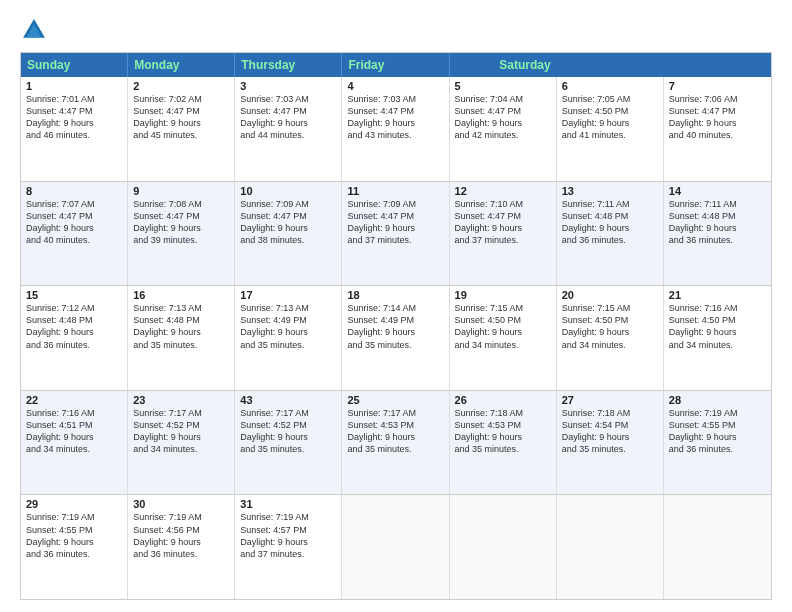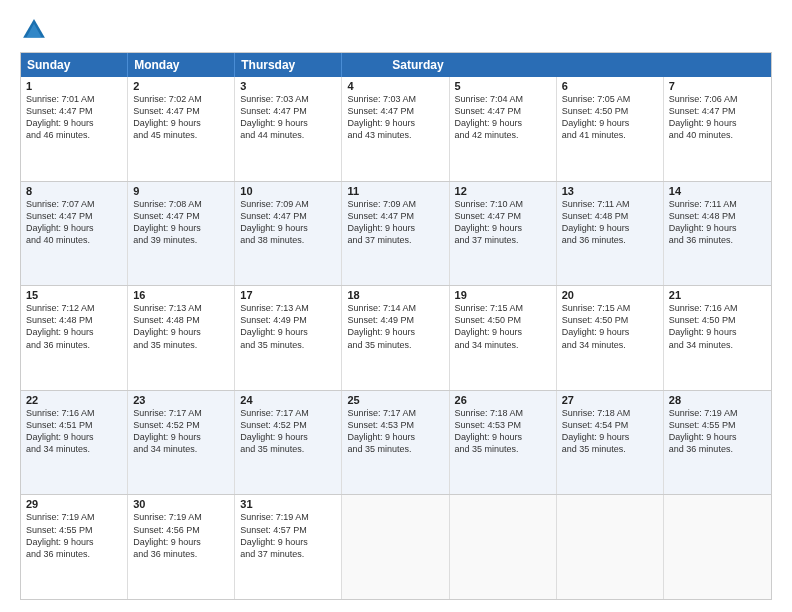--- a/index.html
+++ b/index.html
@@ -59,21 +59,21 @@
       display: flex;
       flex-direction: column;
       border: 1px solid #ccc;
     }
     .cal-header {
       display: grid;
       grid-template-columns: repeat(7, 1fr);
       background: #2a6db5;
     }
     .cal-header-cell {
-      color: #ffffff;
+      color: #86efac;
       font-weight: bold;
       font-size: 12px;
       padding: 5px 6px;
       text-align: left;
       border-right: 1px solid #4a8dd5;
     }
     .cal-header-cell:last-child { border-right: none; text-align: right; }
     .cal-body {
       flex: 1;
       display: flex;
@@ -135,20 +135,21 @@
       <div class="month-title"></div>
       <div class="subtitle"></div>
     </div>
   </div>
 
   <div class="calendar">
     <div class="cal-header">
     <div class="cal-header-cell">Sunday</div>
         <div class="cal-header-cell">Monday</div>
         <div class="cal-header-cell">Thursday</div>
+        <div class="cal-header-cell">Friday</div>
         <div class="cal-header-cell">Saturday</div>
       </div>
     <div class="cal-body">
     <div class="cal-row">
           <div class="cal-cell">
             <span class="day-num">1</span>
             <div class="cell-text" style="white-space: pre-line;">Sunrise: 7:01 AM
 Sunset: 4:47 PM
 Daylight: 9 hours
 and 46 minutes.</div>
@@ -307,21 +308,21 @@
 and 34 minutes.</div>
           </div>
           <div class="cal-cell">
             <span class="day-num">23</span>
             <div class="cell-text" style="white-space: pre-line;">Sunrise: 7:17 AM
 Sunset: 4:52 PM
 Daylight: 9 hours
 and 34 minutes.</div>
           </div>
           <div class="cal-cell">
-            <span class="day-num">24</span>
+            <span class="day-num">43</span>
             <div class="cell-text" style="white-space: pre-line;">Sunrise: 7:17 AM
 Sunset: 4:52 PM
 Daylight: 9 hours
 and 35 minutes.</div>
           </div>
           <div class="cal-cell">
             <span class="day-num">25</span>
             <div class="cell-text" style="white-space: pre-line;">Sunrise: 7:17 AM
 Sunset: 4:53 PM
 Daylight: 9 hours

